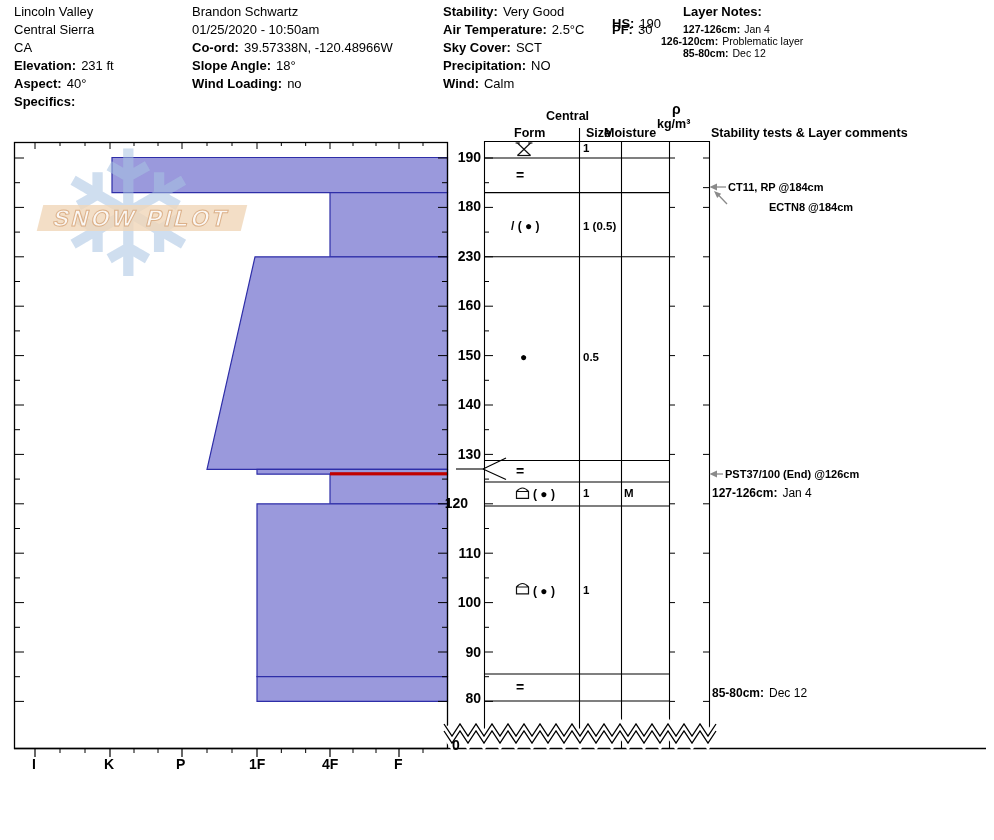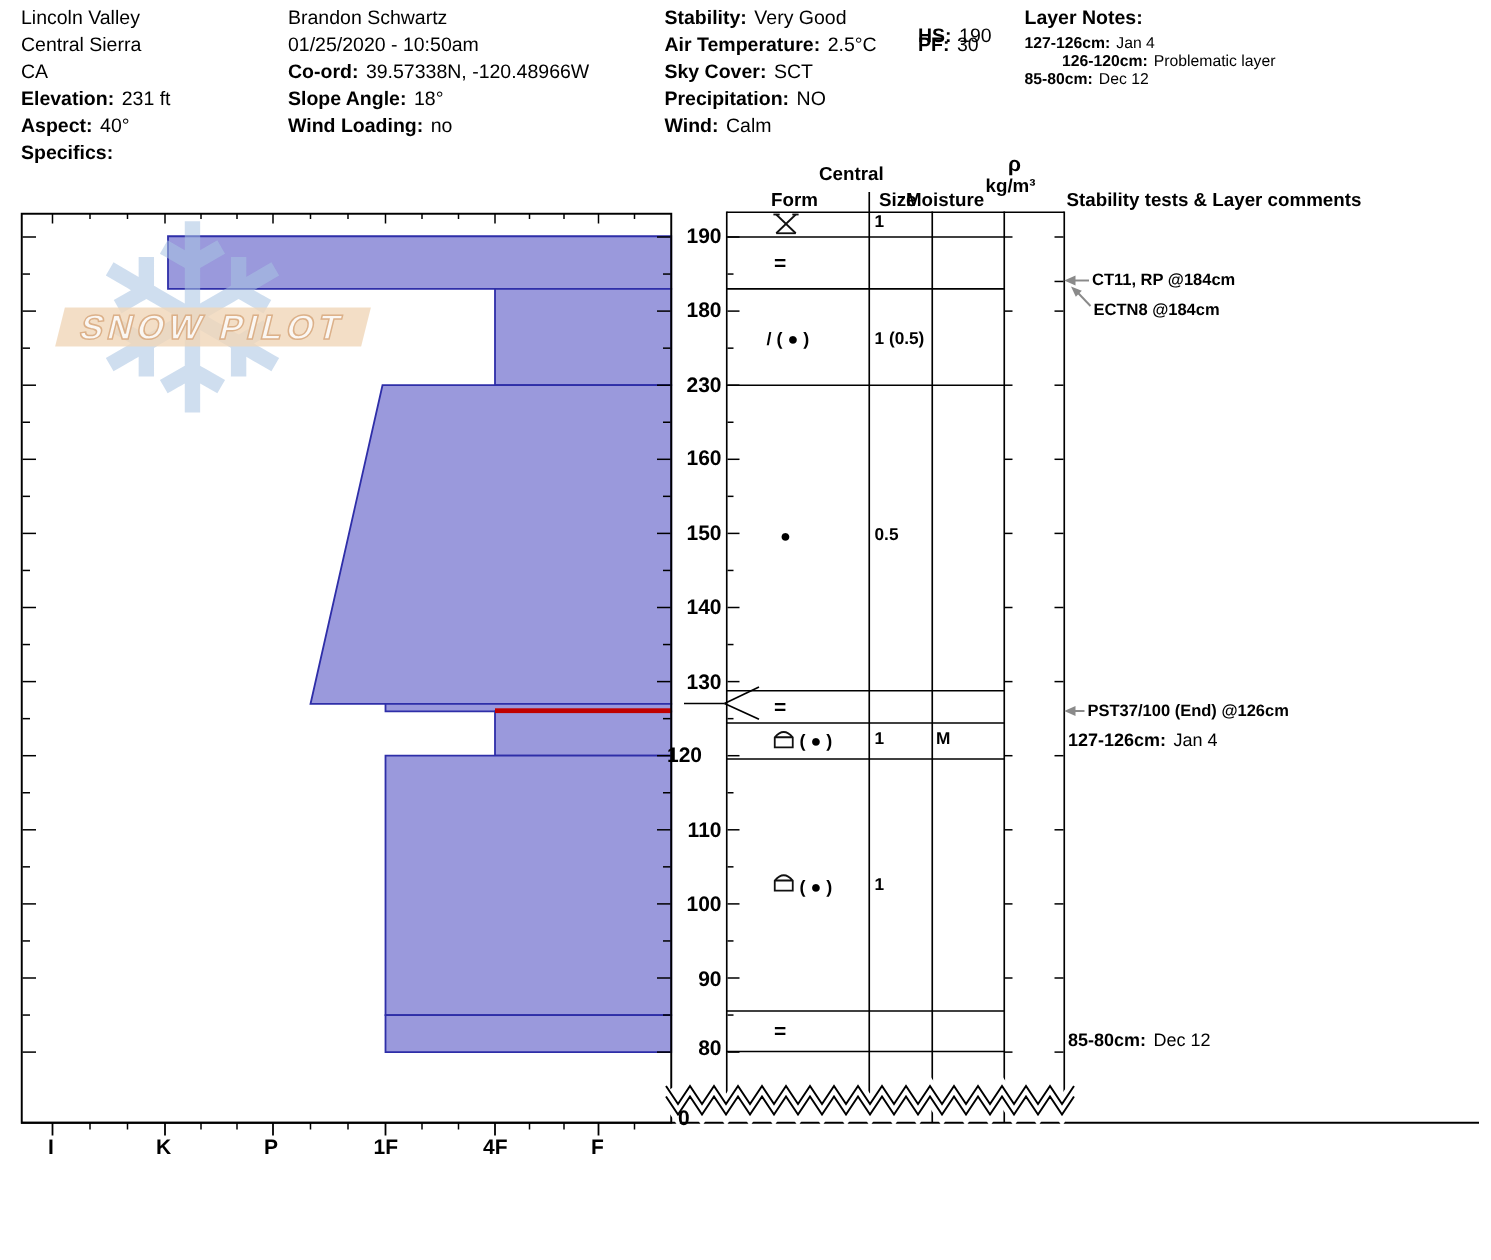--- a/index.html
+++ b/index.html
@@ -275,21 +275,21 @@
       <span class="lb">HS:</span><span>190</span>
     </div>
     <div class="abs f13" style="left:612px;top:22px">
       <span class="lb">PF:</span><span>30</span>
     </div>
 
     <div class="abs f13" style="left:683px;top:4px;font-weight:700">Layer Notes:</div>
     <div class="abs f10" style="left:683px;top:23px">
       <span style="font-weight:700;margin-right:4px">127-126cm:</span><span>Jan 4</span>
     </div>
-    <div class="abs f10" style="left:708px;top:35px">
+    <div class="abs f10" style="left:661px;top:35px">
       <span style="font-weight:700;margin-right:4px">126-120cm:</span><span>Problematic layer</span>
     </div>
     <div class="abs f10" style="left:683px;top:47px">
       <span style="font-weight:700;margin-right:4px">85-80cm:</span><span>Dec 12</span>
     </div>
 
     <div class="abs hdrcol" style="left:546px;top:109px">Central</div>
     <div class="abs hdrcol" style="left:514px;top:126px">Form</div>
     <div class="abs hdrcol" style="left:586px;top:126px">Size</div>
     <div class="abs hdrcol" style="left:604px;top:126px">Moisture</div>
@@ -326,21 +326,21 @@
     <div class="abs sz" style="left:583px;top:351px">0.5</div>
     <div class="abs sym" style="left:516px;top:463px">=</div>
     <div class="abs frm" style="left:533px;top:487px">( ● )</div>
     <div class="abs sz" style="left:583px;top:487px">1</div>
     <div class="abs sz" style="left:624px;top:487px">M</div>
     <div class="abs frm" style="left:533px;top:584px">( ● )</div>
     <div class="abs sz" style="left:583px;top:584px">1</div>
     <div class="abs sym" style="left:516px;top:679px">=</div>
 
     <div class="abs ann" style="left:728px;top:181px">CT11, RP @184cm</div>
-    <div class="abs ann" style="left:729px;top:201px">ECTN8 @184cm</div>
+    <div class="abs ann" style="left:769px;top:201px">ECTN8 @184cm</div>
     <div class="abs ann" style="left:725px;top:468px">PST37/100 (End) @126cm</div>
     <div class="abs cmt" style="left:712px;top:486px">
       <span style="font-weight:700;margin-right:5px">127-126cm:</span><span>Jan 4</span>
     </div>
     <div class="abs cmt" style="left:712px;top:686px">
       <span style="font-weight:700;margin-right:5px">85-80cm:</span><span>Dec 12</span>
     </div>
 
   </div>
 </div>

